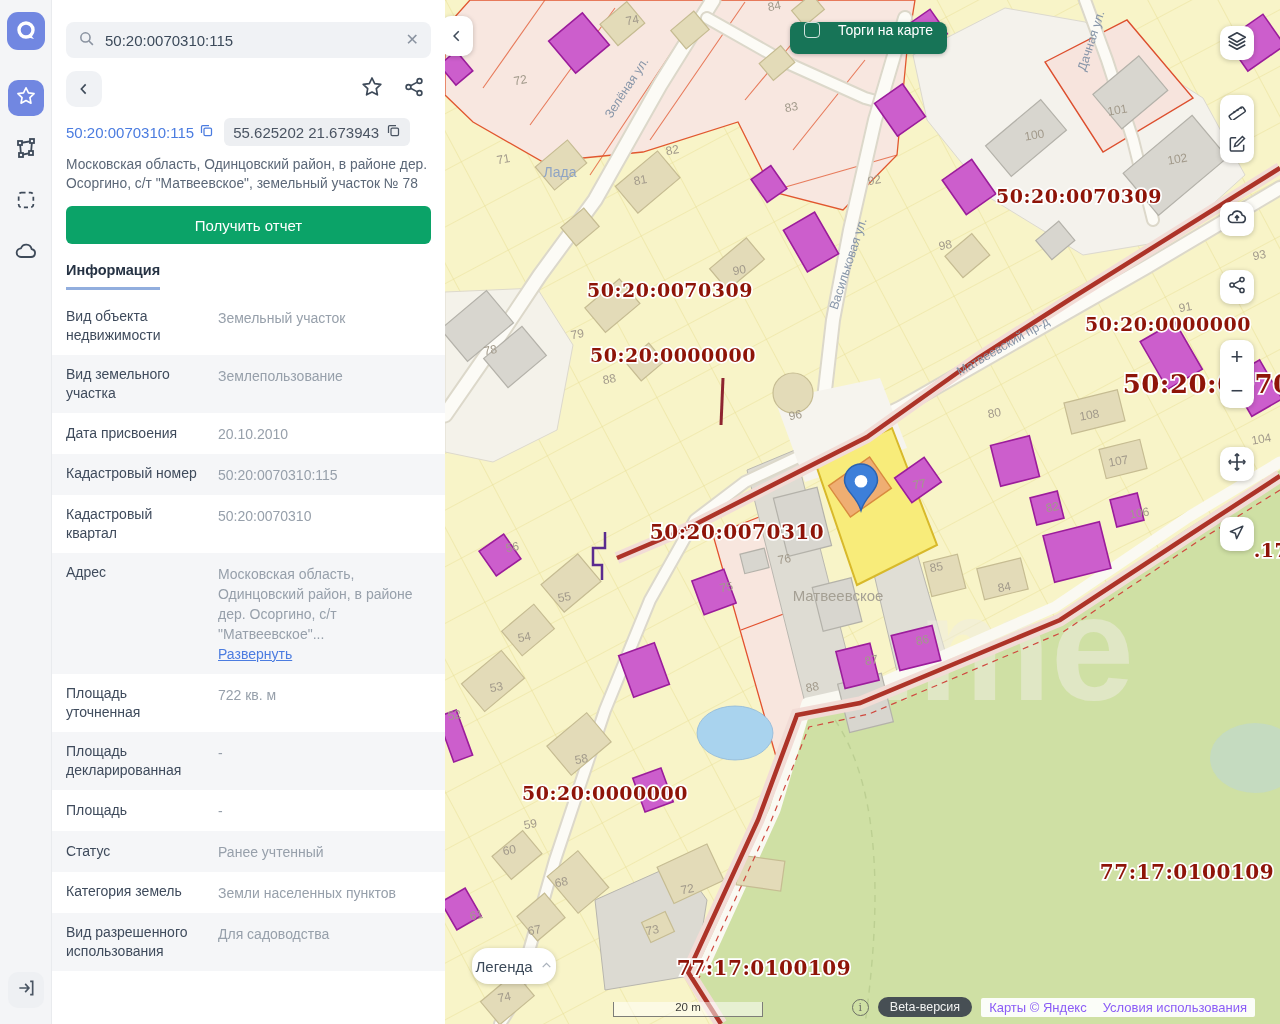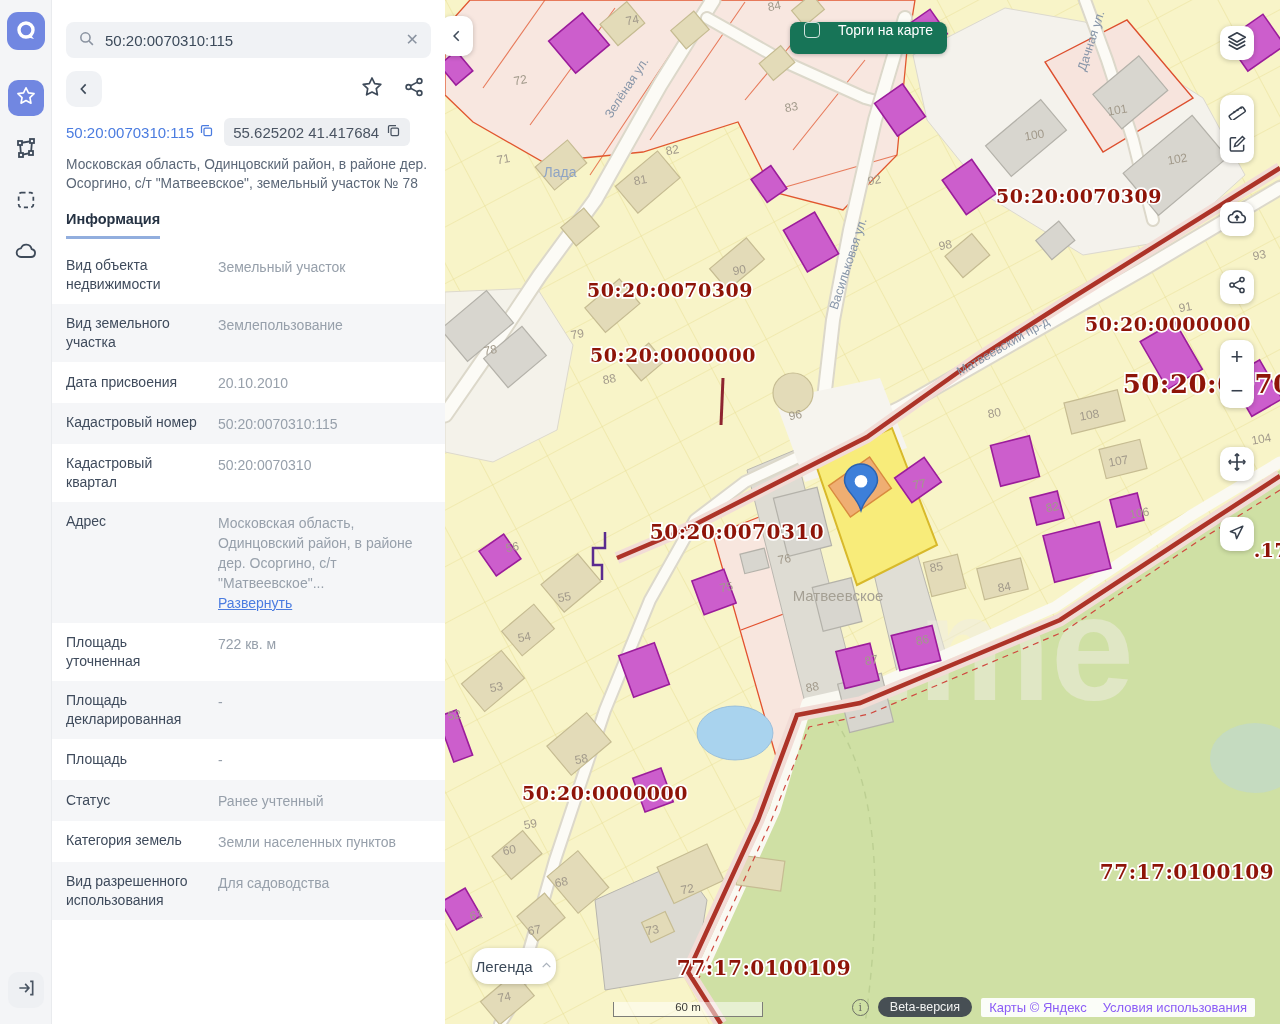--- a/index.html
+++ b/index.html
@@ -145,30 +145,31 @@
 
     <div class="id-row">
       <span class="id-link">
         <u>50:20:0070310:115</u>
         <span><svg width="15" height="15" viewBox="0 0 24 24" fill="none" stroke="#4b7ce0" stroke-width="2">
               <rect x="8" y="8" width="12" height="12" rx="2"></rect>
               <path d="M16 4H6a2 2 0 0 0-2 2v10"></path>
             </svg></span>
       </span>
       <span class="coord-chip">
-        <span>55.625202 41.417684</span>
+        <span>55.625202 21.673943</span>
         <span><svg width="15" height="15" viewBox="0 0 24 24" fill="none" stroke="#4a5462" stroke-width="2">
               <rect x="8" y="8" width="12" height="12" rx="2"></rect>
               <path d="M16 4H6a2 2 0 0 0-2 2v10"></path>
             </svg></span>
       </span>
     </div>
 
     <div class="addr">Московская область, Одинцовский район, в районе дер. Осоргино, с/т "Матвеевское", земельный участок № 78</div>
 
+    <button class="report-btn">Получить отчет</button>
 
     <div class="tab-row">
       <span class="tab">Информация</span>
     </div>
 
     <div class="info-table">
       <div class="irow">
           <div class="ilabel">Вид объекта недвижимости</div>
           <div class="ival">Земельный участок</div>
         </div>
@@ -509,21 +510,21 @@
     </div>
 
     <div class="legend-btn">
       <span>Легенда</span>
       <span><svg width="13" height="13" viewBox="0 0 24 24" fill="none" stroke="#aab2bc" stroke-width="2.4">
             <path d="M5 15 L12 8 L19 15"></path>
           </svg></span>
     </div>
 
     <div class="scalebar">
-      <span>60 m</span>
+      <span>20 m</span>
     </div>
 
     <div class="attrib">
       <div class="info-ico">i</div>
       <div class="beta-pill">Beta-версия</div>
       <div class="maps-bar">
         <span>Карты © Яндекс</span>
         <span>Условия использования</span>
       </div>
     </div>

